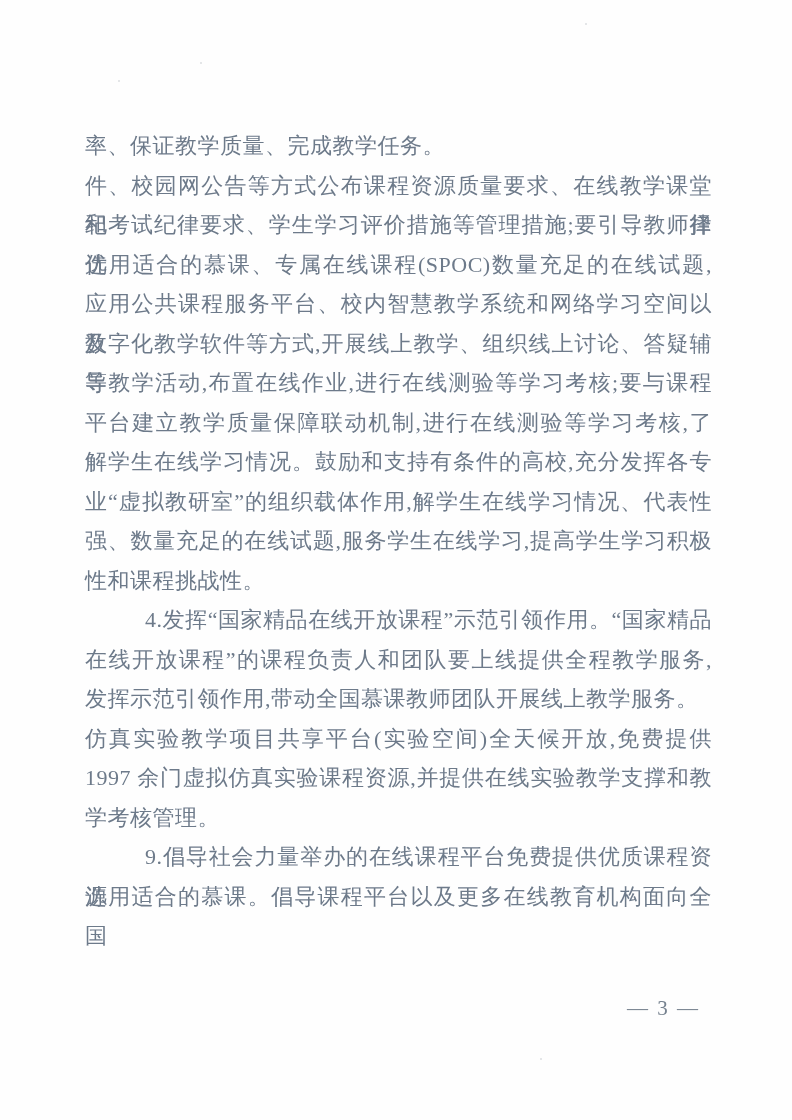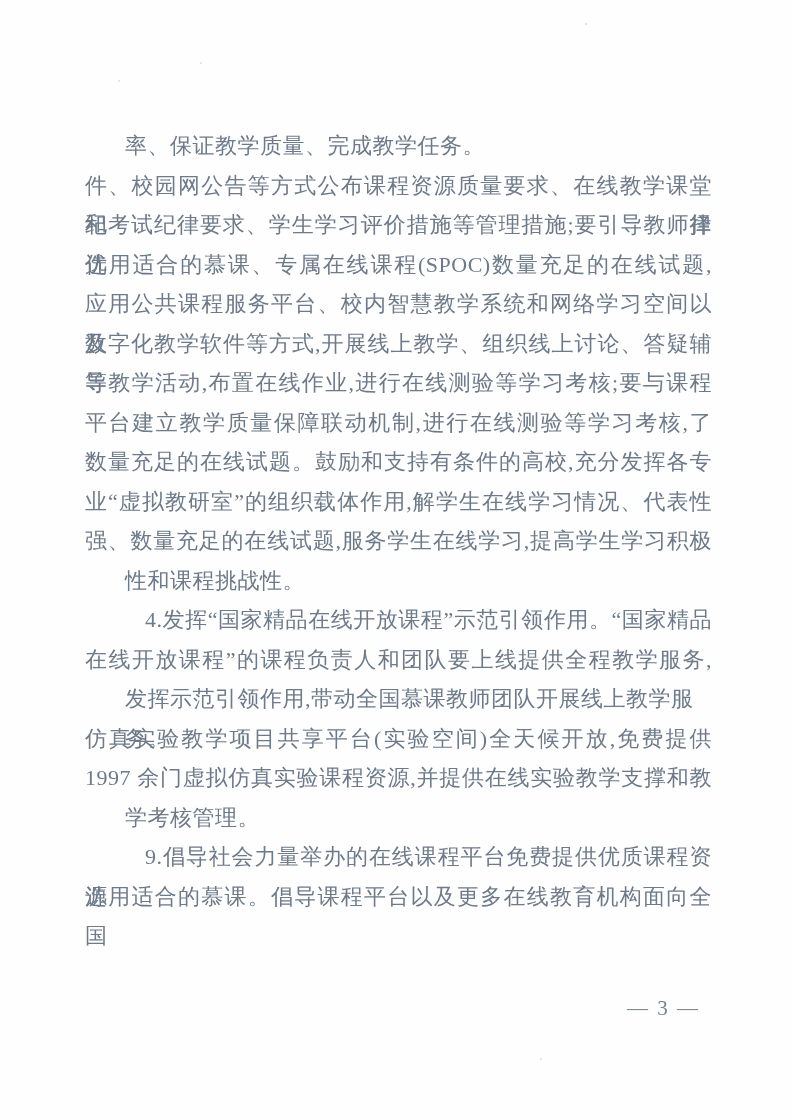--- a/index.html
+++ b/index.html
@@ -33,21 +33,20 @@
   .para { margin: 0; padding: 0; }
   .line {
     height: 39.5px;
     text-align: justify;
     text-align-last: justify;
     overflow: visible;
   }
   .line.no-stretch {
     text-align: left;
     text-align-last: left;
-    margin-left: 40px;
   }
   .line.indent {
     text-indent: 60px;
   }
   .page-number {
     position: absolute;
     right: 92px;
     top: 996px;
     color: #76828f;
     font-size: 21px;
@@ -80,21 +79,21 @@
     </div>
 
     <div class="para">
       <div class="line">件、校园网公告等方式公布课程资源质量要求、在线教学课堂纪律</div>
       <div class="line">和考试纪律要求、学生学习评价措施等管理措施;要引导教师择优</div>
       <div class="line">选用适合的慕课、专属在线课程(SPOC)数量充足的在线试题,</div>
       <div class="line">应用公共课程服务平台、校内智慧教学系统和网络学习空间以及</div>
       <div class="line">数字化教学软件等方式,开展线上教学、组织线上讨论、答疑辅导</div>
       <div class="line">等教学活动,布置在线作业,进行在线测验等学习考核;要与课程</div>
       <div class="line">平台建立教学质量保障联动机制,进行在线测验等学习考核,了</div>
-      <div class="line">数量充足的在线试题。鼓励和支持有条件的高校,充分发挥各专</div>
+      <div class="line">解学生在线学习情况。鼓励和支持有条件的高校,充分发挥各专</div>
       <div class="line">业“虚拟教研室”的组织载体作用,解学生在线学习情况、代表性</div>
       <div class="line">强、数量充足的在线试题,服务学生在线学习,提高学生学习积极</div>
       <div class="line no-stretch">性和课程挑战性。</div>
     </div>
 
     <div class="para">
       <div class="line indent">4.发挥“国家精品在线开放课程”示范引领作用。“国家精品</div>
       <div class="line">在线开放课程”的课程负责人和团队要上线提供全程教学服务,</div>
       <div class="line no-stretch">发挥示范引领作用,带动全国慕课教师团队开展线上教学服务。</div>
     </div>

